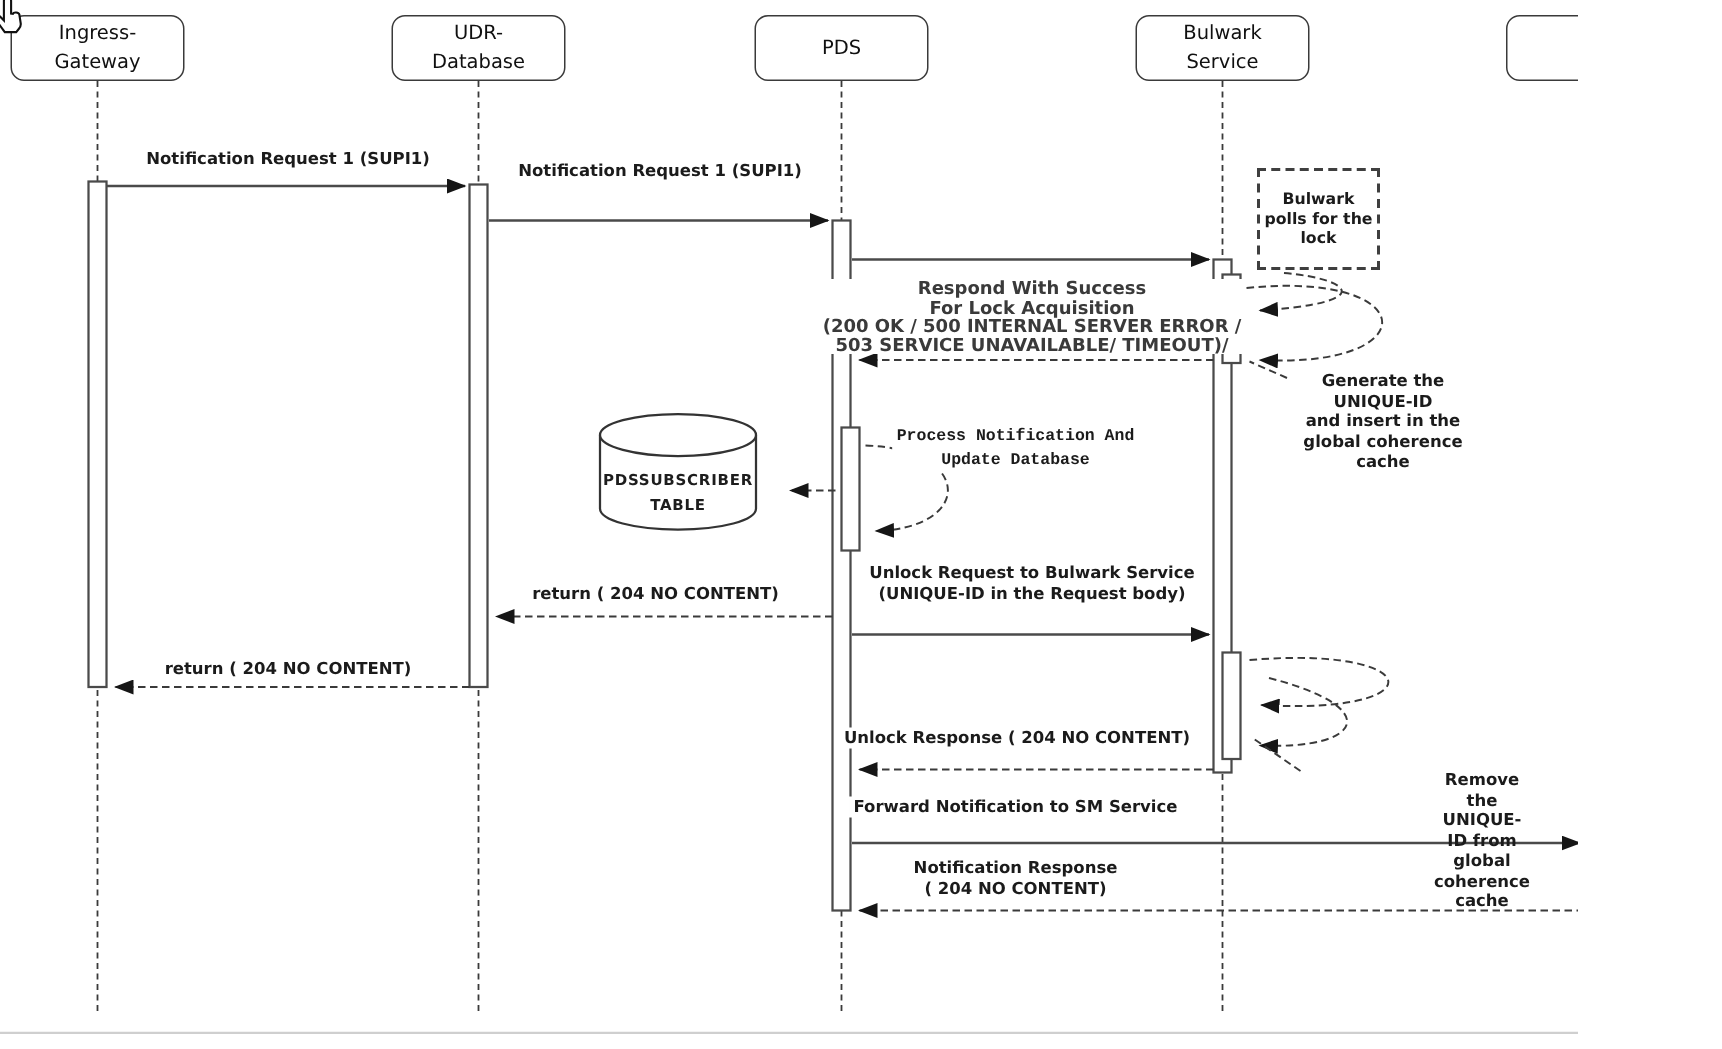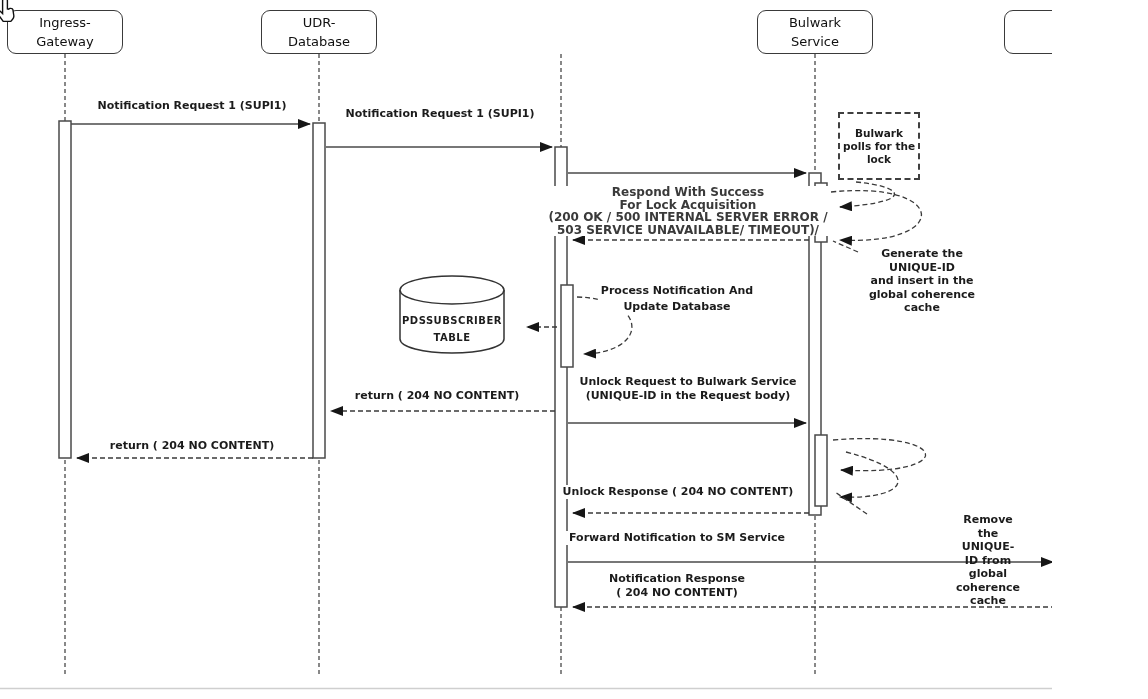--- a/index.html
+++ b/index.html
@@ -14,21 +14,21 @@
   .loop{stroke:#3a3a3a;stroke-width:1.3;stroke-dasharray:5 3;fill:none;}
   .cyl{fill:#fff;stroke:#333;stroke-width:1.5;}
   .actor{position:absolute;top:10px;width:116px;height:44px;border:1.5px solid #3a3a3a;
          border-radius:9px;background:#fff;box-sizing:border-box;display:flex;align-items:center;
          justify-content:center;font-size:13px;line-height:19px;color:#101010;text-align:center;
          white-space:pre-line;}
   .lbl{position:absolute;transform:translateX(-50%);font-weight:bold;font-size:11px;
        line-height:14px;color:#1b1b1b;background:#fff;padding:0 3px;white-space:pre-line;
        text-align:center;}
   .lbl.small{font-size:12px;line-height:12.5px;color:#3a3a3a;}
-  .lbl.lh16{line-height:16px;}
+  .lbl.lh16{line-height:16px;font-family:Liberation Mono, monospace;}
   .lbl.ann{font-size:11px;line-height:13.5px;background:transparent;}
   .lbl.db{font-size:10px;line-height:17px;letter-spacing:.5px;background:transparent;color:#1d1d1d;}
   .note{position:absolute;left:838px;top:112px;width:82px;height:68px;border:2px dashed #3f3f3f;
         background:#fff;box-sizing:border-box;display:flex;align-items:center;justify-content:center;
         font-weight:bold;font-size:10.5px;line-height:13px;color:#1b1b1b;text-align:center;
         white-space:pre-line;}
   .cursor{position:absolute;left:-5px;top:-4px;}
 </style>
 </head>
 <body>
@@ -84,20 +84,21 @@
     <g>
       <path class="cyl" d="M400,290 L400,339 C400,347 423,353 452,353 C481,353 504,347 504,339 L504,290"></path>
       <ellipse class="cyl" cx="452" cy="290" rx="52" ry="14"></ellipse>
     </g>
   </svg>
 
   <div class="actor" style="left:7px"><span>Ingress-
 Gateway</span></div>
   <div class="actor" style="left:261px"><span>UDR-
 Database</span></div>
+  <div class="actor" style="left:503px"><span>PDS</span></div>
   <div class="actor" style="left:757px"><span>Bulwark
 Service</span></div>
   <div class="actor" style="left:1004px"><span>SM</span></div>
 
   <div class="lbl" style="left:192px;top:99px">Notification Request 1 (SUPI1)</div>
   <div class="lbl" style="left:440px;top:107px">Notification Request 1 (SUPI1)</div>
   <div class="lbl small" style="left:688px;top:186px">Respond With Success
 For Lock Acquisition
 (200 OK / 500 INTERNAL SERVER ERROR /
 503 SERVICE UNAVAILABLE/ TIMEOUT)/</div>

